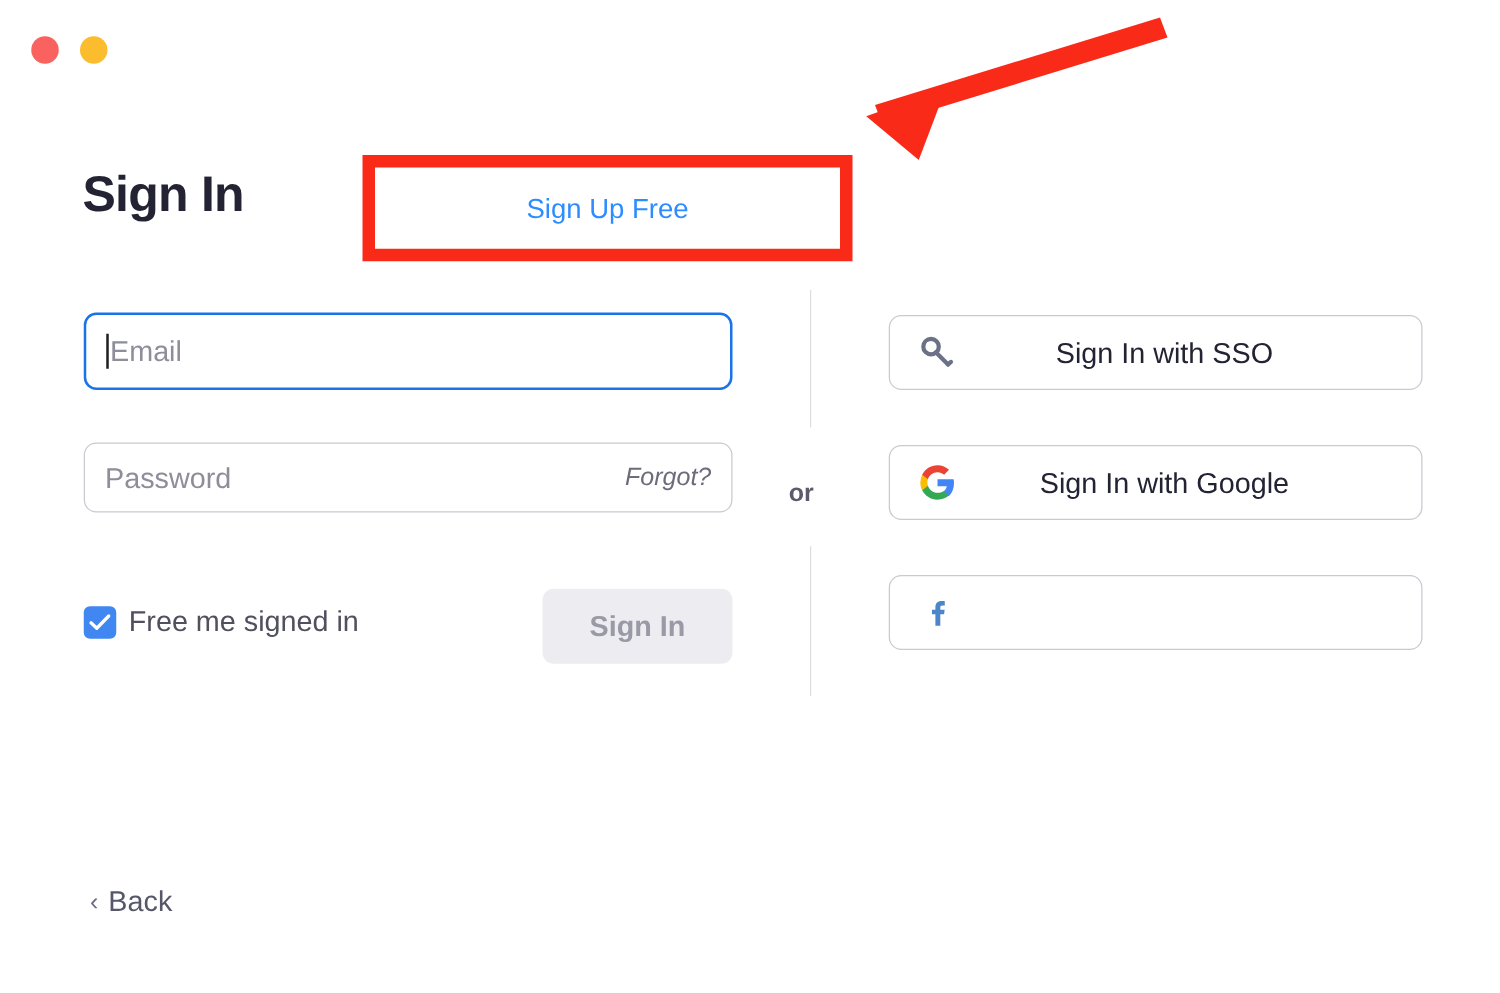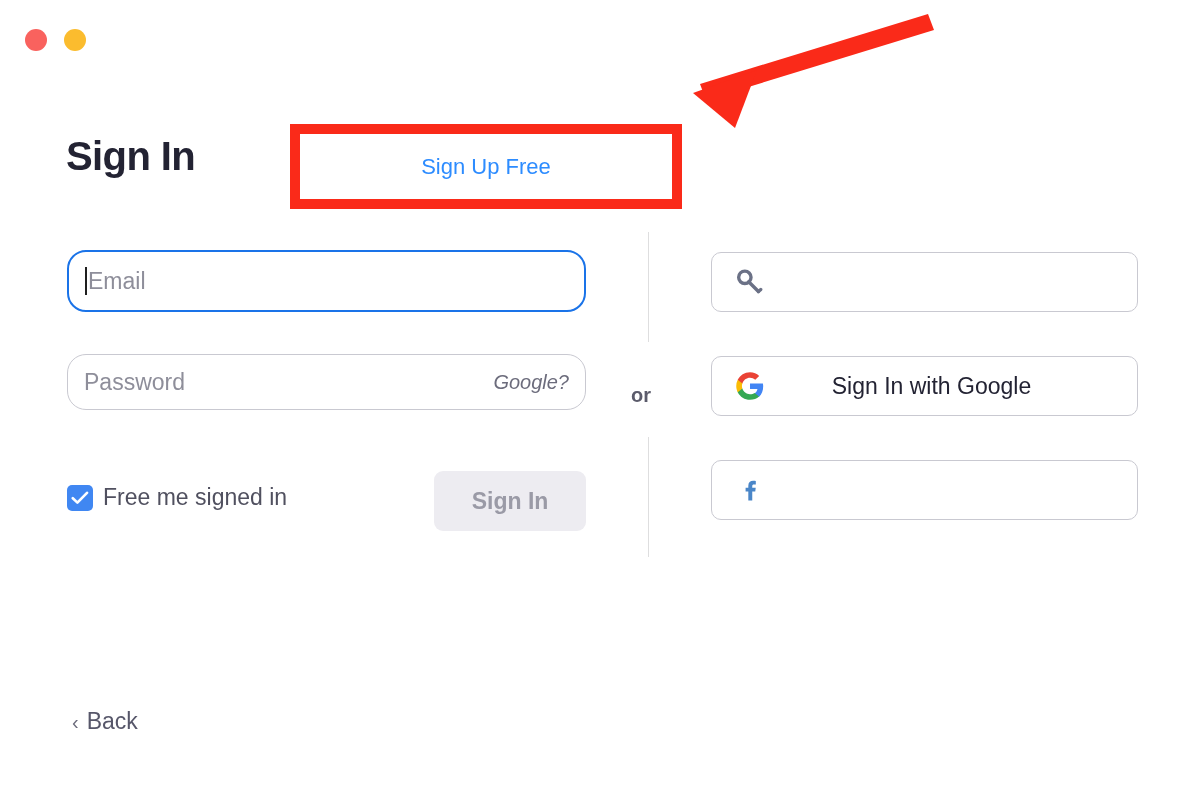--- a/index.html
+++ b/index.html
@@ -70,21 +70,21 @@
     padding: 12px;
   }
 
   
   .field {
     position: absolute;
     left: 67px;
     width: 519px;
     height: 62px;
     box-sizing: border-box;
-    border-radius: 19px;
+    border-radius: 10px;
     background: #ffffff;
     display: flex;
     align-items: center;
     padding: 12px 16px;
   }
   .field.email {
     top: 250px;
     border: 2px solid #1a73e8;
   }
   .field.password {
@@ -259,21 +259,21 @@
 
   <button class="signup-btn">Sign Up Free</button>
 
   <div class="field email">
     <div class="caret"></div>
     <span class="field-placeholder">Email</span>
   </div>
 
   <div class="field password">
     <span class="field-placeholder">Password</span>
-    <span class="forgot-link">Google?</span>
+    <span class="forgot-link">Forgot?</span>
   </div>
 
   <div class="keep-row">
     <div class="checkbox">
       <svg width="18" height="14" viewBox="0 0 18 14">
         <path d="M1.8 7.2 L6.4 11.6 L16 1.8" fill="none" stroke="#ffffff" stroke-width="2.6" stroke-linecap="round" stroke-linejoin="round"></path>
       </svg>
     </div>
     <span class="keep-label">Free me signed in</span>
   </div>
@@ -286,20 +286,21 @@
 
   <button class="social-btn sso">
     <span class="social-icon">
       <svg width="30" height="30" viewBox="0 0 32 32">
         <circle cx="10.5" cy="11" r="6.6" fill="none" stroke="#6b7186" stroke-width="3.6"></circle>
         <circle cx="8.6" cy="9" r="2.1" fill="#ffffff"></circle>
         <path d="M14.6 15.8 L25 26.2" stroke="#6b7186" stroke-width="3.6" stroke-linecap="round"></path>
         <path d="M25 26.2 L27.5 24" stroke="#6b7186" stroke-width="3.6" stroke-linecap="round"></path>
       </svg>
     </span>
+    <span class="social-label">Sign In with SSO</span>
   </button>
 
   <button class="social-btn google">
     <span class="social-icon">
       <svg width="30" height="30" viewBox="0 0 48 48">
         <path fill="#4285F4" d="M45.1 24.5c0-1.6-.15-3.2-.43-4.7H24v9h11.9c-.5 2.8-2.05 5.2-4.4 6.8v5.6h7.1c4.15-3.85 6.5-9.5 6.5-16.7z"></path>
         <path fill="#34A853" d="M24 46c5.9 0 10.85-1.95 14.5-5.3l-7.1-5.6c-1.95 1.3-4.45 2.1-7.4 2.1-5.7 0-10.5-3.85-12.25-9.05H4.4v5.7C8.05 41.1 15.4 46 24 46z"></path>
         <path fill="#FBBC05" d="M11.75 28.15c-.45-1.3-.7-2.7-.7-4.15s.25-2.85.7-4.15V14.15H4.4A22 22 0 0 0 2 24c0 3.55.85 6.9 2.4 9.85l7.35-5.7z"></path>
         <path fill="#EA4335" d="M24 10.8c3.2 0 6.1 1.1 8.4 3.3l6.3-6.3C34.85 4.25 29.9 2 24 2 15.4 2 8.05 6.9 4.4 14.15l7.35 5.7C13.5 14.65 18.3 10.8 24 10.8z"></path>
       </svg>

